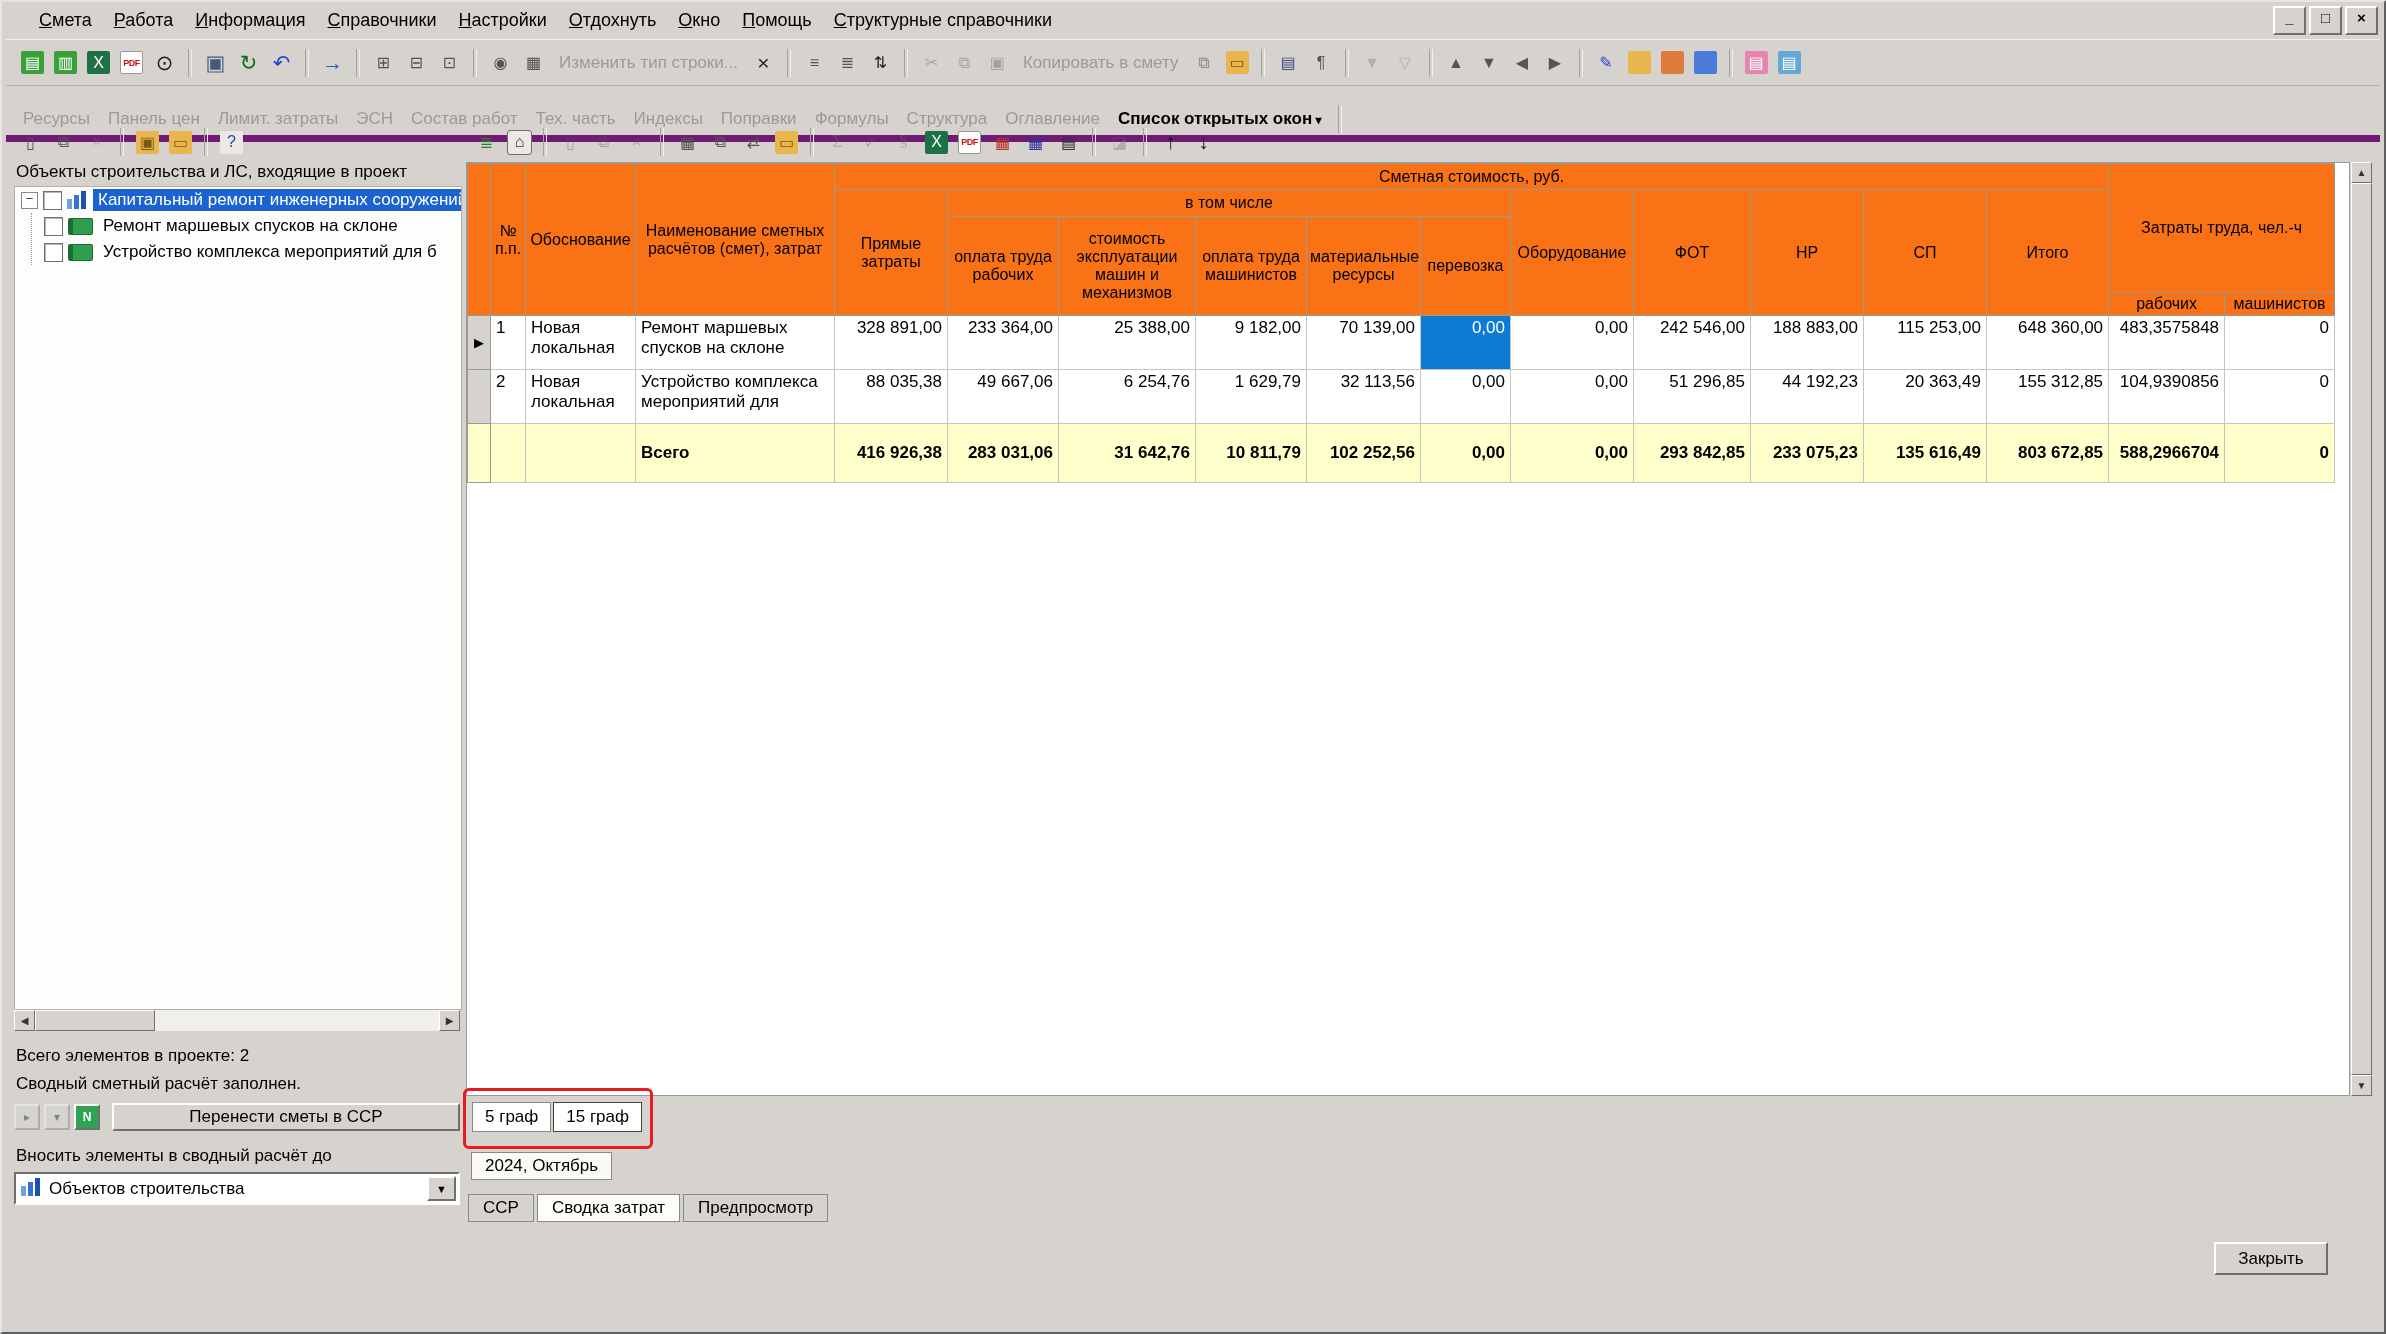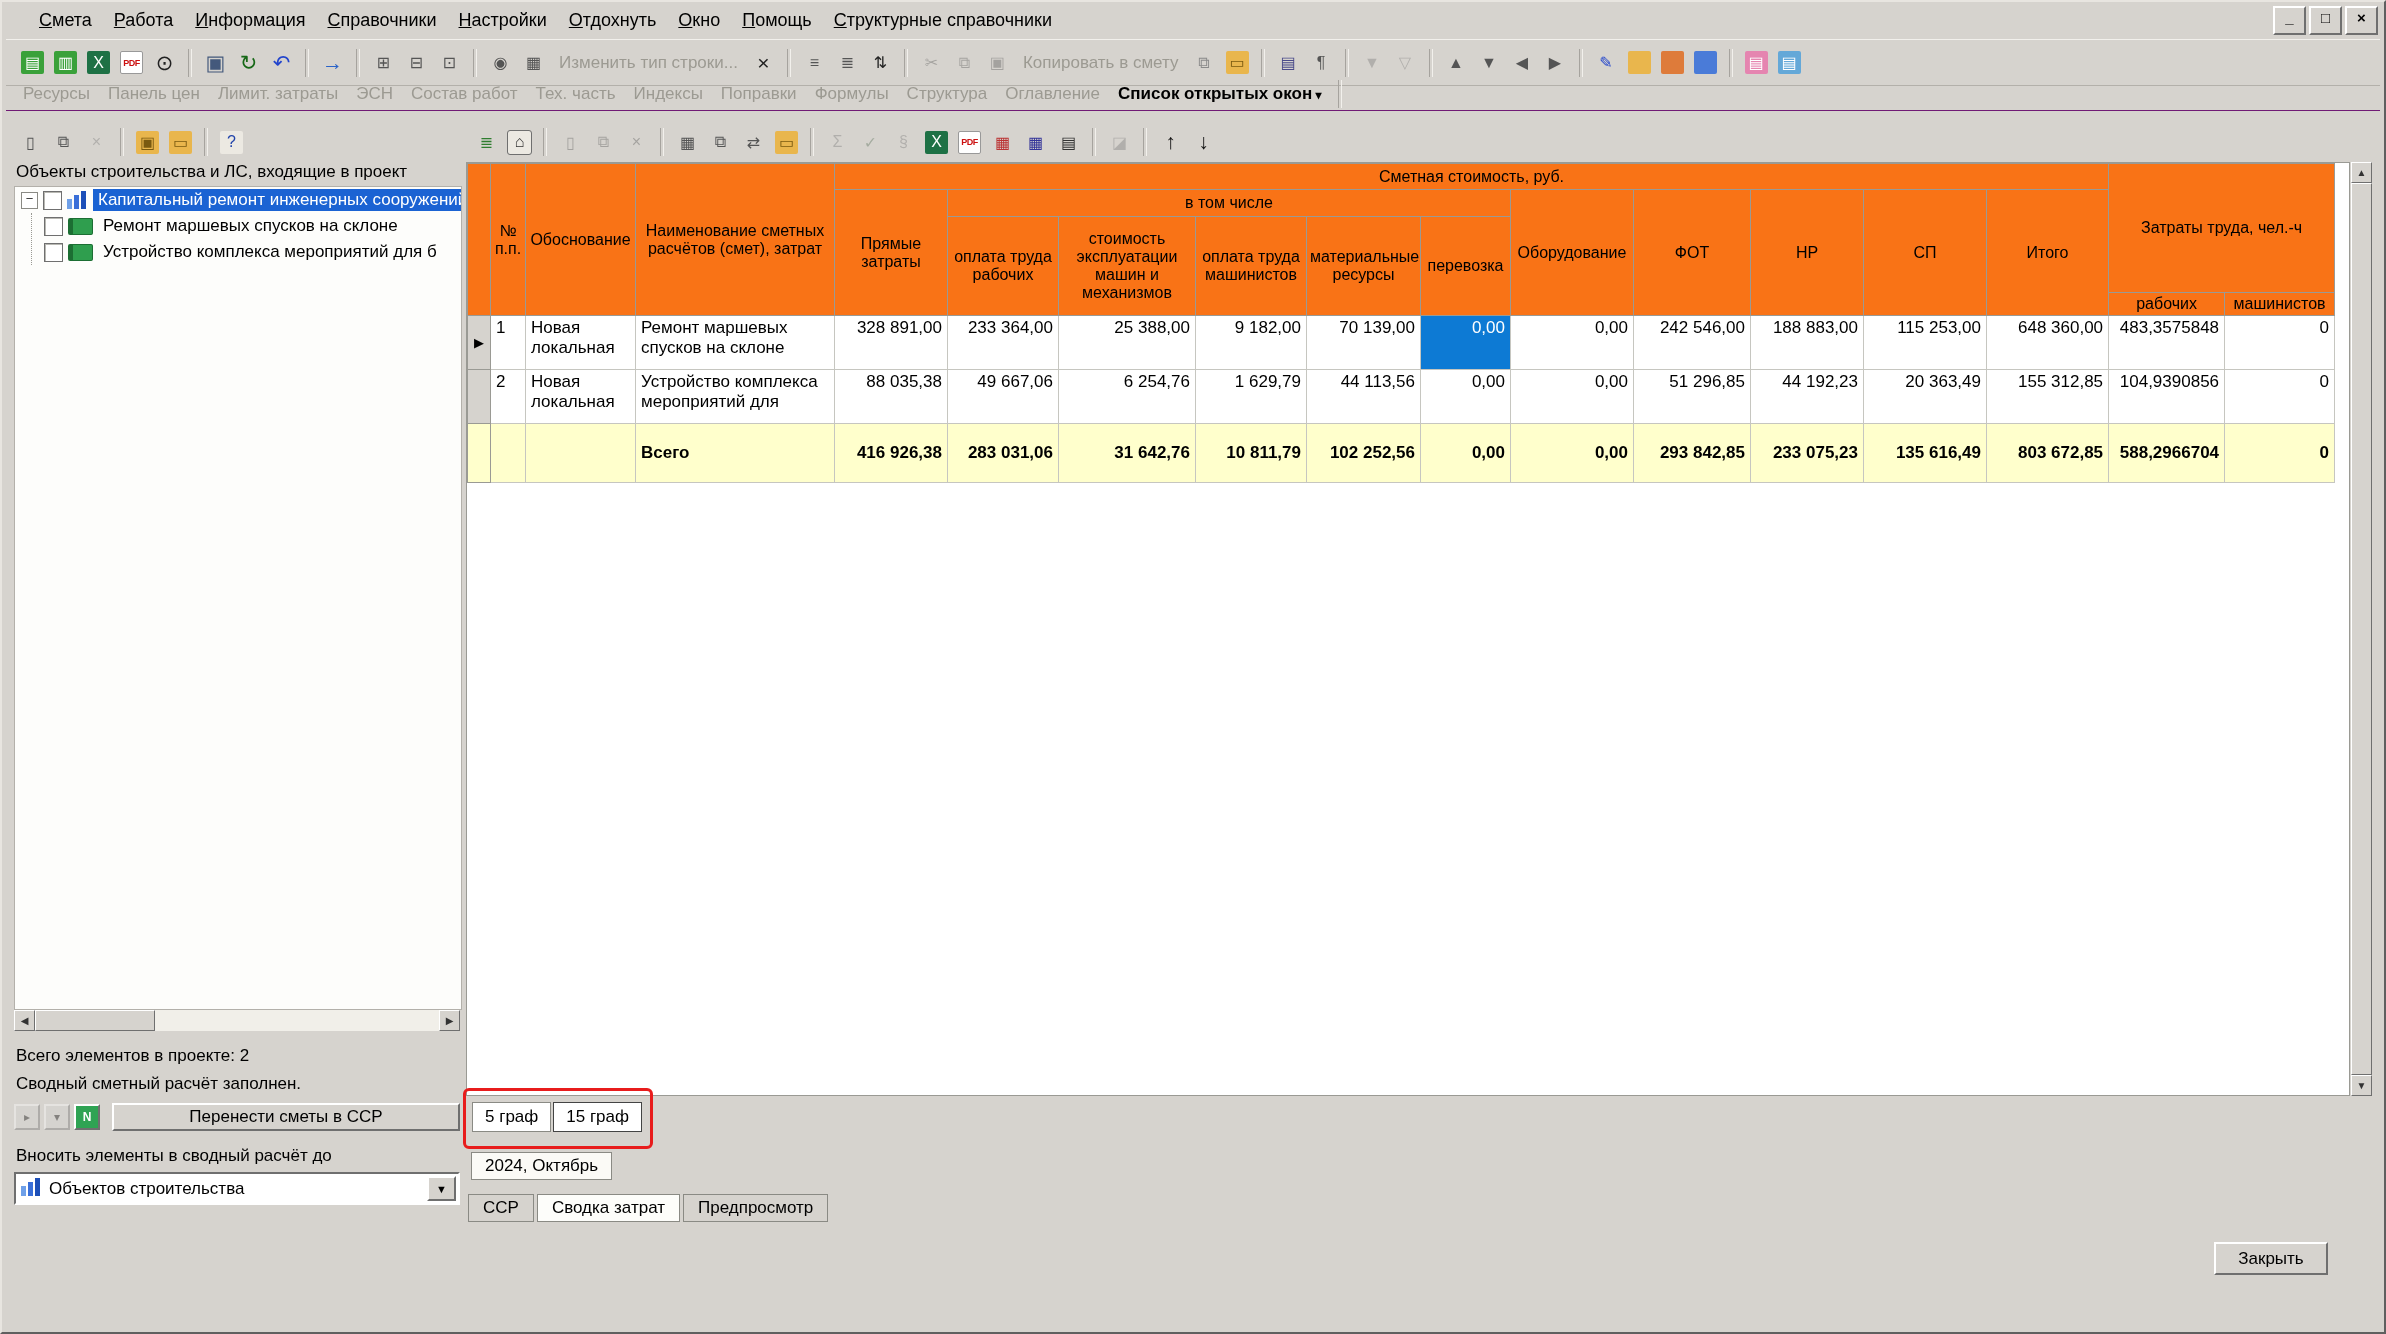--- a/index.html
+++ b/index.html
@@ -12,21 +12,21 @@
   .menu-host{display:flex;align-items:center;}
   .menu-host .tlabel{display:inline-block;padding:4px 11px;font-size:18px;}
   .menu-host .tlabel::first-letter{text-decoration:underline;}
   .win-controls{margin-left:auto;display:flex;gap:3px;padding-right:2px;}
   .win-btn{width:29px;height:25px;background:#d6d3ce;border:2px solid;border-color:#fff #6f6f6f #6f6f6f #fff;
            font-size:15px;line-height:20px;text-align:center;font-weight:bold;}
 
   
   .toolbar{position:absolute;display:flex;align-items:center;}
   #toolbar1{left:4px;top:37px;right:4px;height:45px;border-top:1px solid #f2f0ec;border-bottom:1px solid #b3b0aa;padding-left:10px;}
-  #toolbar2{left:4px;top:75px;right:4px;height:33px;padding-left:8px;border-bottom:1px solid #701a75;}
+  #toolbar2{left:4px;top:100px;right:4px;height:33px;padding-left:8px;border-bottom:7px solid #701a75;}
   .icon-btn{width:33px;height:33px;display:flex;align-items:center;justify-content:center;flex:none;}
   .sq{width:23px;height:23px;display:flex;align-items:center;justify-content:center;font-size:16px;border-radius:2px;color:#333;}
   .big{font-size:21px;}
   .small-txt{font-size:9px;font-weight:bold;letter-spacing:-0.5px;}
   .bordered{border:1px solid #999;box-sizing:border-box;text-align:center;}
   .disabled{opacity:.38;filter:grayscale(70%);}
   .tsep{width:2px;height:28px;border-left:1px solid #a6a39e;border-right:1px solid #f2f0ec;margin:0 7px;flex:none;}
   .tlabel{font-size:17px;padding:0 9px;white-space:nowrap;flex:none;}
   .dis-text{color:#9c9a92;}
   .strong{font-weight:bold;color:#000;}
@@ -492,21 +492,21 @@
       </tr>
       <tr class="data">
         <td class="marker"></td>
         <td class="l">2</td>
         <td class="l">Новая локальная</td>
         <td class="l">Устройство комплекса мероприятий для</td>
         <td class="r">88 035,38</td>
         <td class="r">49 667,06</td>
         <td class="r">6 254,76</td>
         <td class="r">1 629,79</td>
-        <td class="r">44 113,56</td>
+        <td class="r">32 113,56</td>
         <td class="r">0,00</td>
         <td class="r">0,00</td>
         <td class="r">51 296,85</td>
         <td class="r">44 192,23</td>
         <td class="r">20 363,49</td>
         <td class="r">155 312,85</td>
         <td class="r">104,9390856</td>
         <td class="r">0</td>
       </tr>
       <tr class="total">

